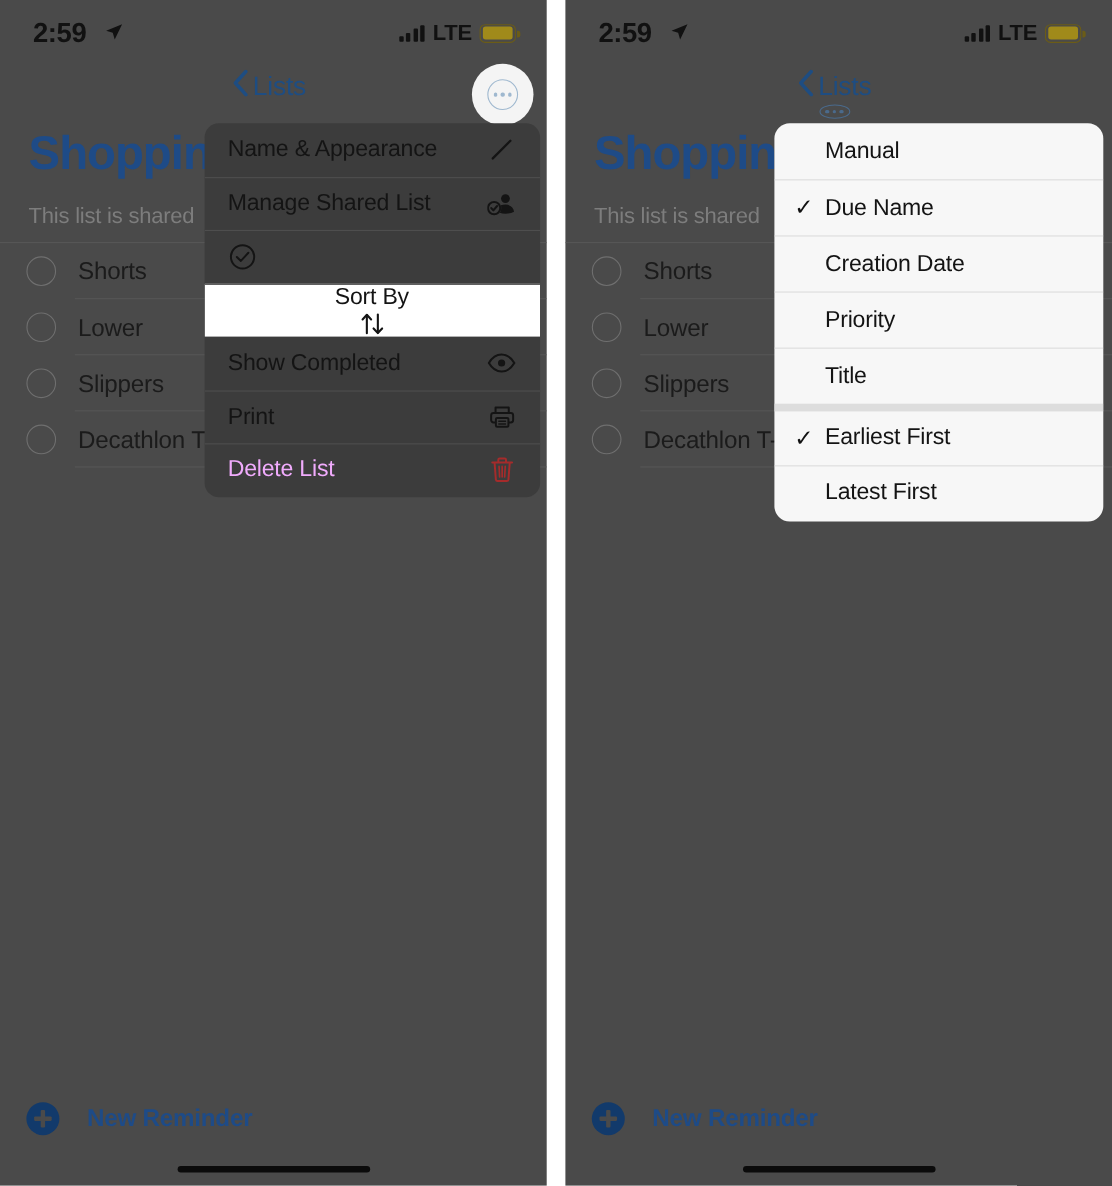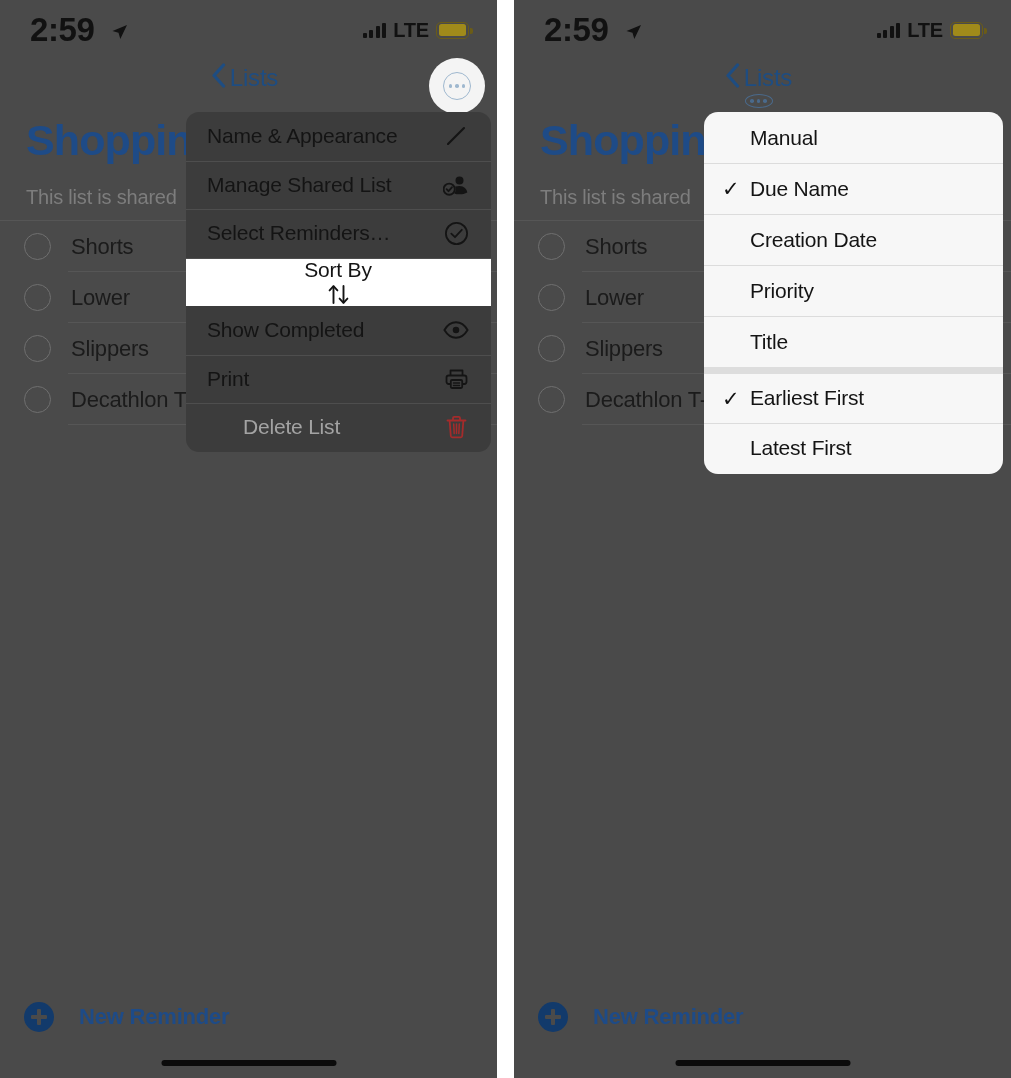--- a/index.html
+++ b/index.html
@@ -38,21 +38,21 @@
   .statusbar {
     position: absolute;
     top: 0; left: 0; right: 0;
     height: 60px;
     display: flex;
     align-items: center;
     justify-content: space-between;
     padding: 0 28px 0 30px;
   }
   .status-time {
-    font-size: 33px;
+    font-size: 25px;
     font-weight: 700;
     color: #111111;
     letter-spacing: -0.4px;
     display: flex;
     align-items: flex-end;
     gap: 17px;
   }
   .loc-arrow { display: block; }
   .status-right {
     display: flex;
@@ -286,21 +286,21 @@
     background: #ffffff;
     flex-direction: column;
   }
   .ctx-row.highlight + .ctx-row::before { background: transparent; }
   .ctx-label {
     font-size: 21px;
     color: #141414;
     letter-spacing: -0.2px;
     white-space: nowrap;
   }
-  .ctx-row.destructive .ctx-label { color: #a3a3a3; margin-left: 36px; }
+  .ctx-row.destructive .ctx-label { color: #f0abfc; }
   .ctx-icon {
     width: 26px; height: 26px;
     display: flex;
     align-items: center;
     justify-content: center;
     flex: 0 0 auto;
   }
 
   
   .sort-menu {
@@ -438,21 +438,20 @@
           <svg width="26" height="24" viewBox="0 0 26 24">
             <circle cx="16.5" cy="7.5" r="4" fill="#141414"></circle>
             <path d="M16.5 13 C21 13 24 16 24.3 19.5 C22 20.8 19.3 21.3 16.5 21.3 C14.5 21.3 12.8 21 11.3 20.4 C12.2 19.2 12.7 17.7 12.7 16 C12.7 15.1 12.55 14.2 12.3 13.5 C13.6 13.2 15 13 16.5 13 Z" fill="#141414"></path>
             <circle cx="6.2" cy="16.2" r="5.6" fill="none" stroke="#141414" stroke-width="1.9"></circle>
             <path d="M3.6 16.2 L5.5 18.2 L8.9 14.3" stroke="#141414" stroke-width="1.9" fill="none" stroke-linecap="round" stroke-linejoin="round"></path>
           </svg>
         </span>
       </div>
 
       <div class="ctx-row">
-        <span class="ctx-label">Select Reminders…</span>
         <span class="ctx-icon">
           <svg width="25" height="25" viewBox="0 0 25 25">
               <circle cx="12.5" cy="12.5" r="10.6" fill="none" stroke="#141414" stroke-width="1.8"></circle>
               <path d="M7.3 12.6 L11 16.2 L17.8 8.8" stroke="#141414" stroke-width="1.8" fill="none" stroke-linecap="round" stroke-linejoin="round"></path>
             </svg>
         </span>
       </div>
 
       <div class="ctx-row highlight">
         <span class="ctx-label">Sort By</span>

